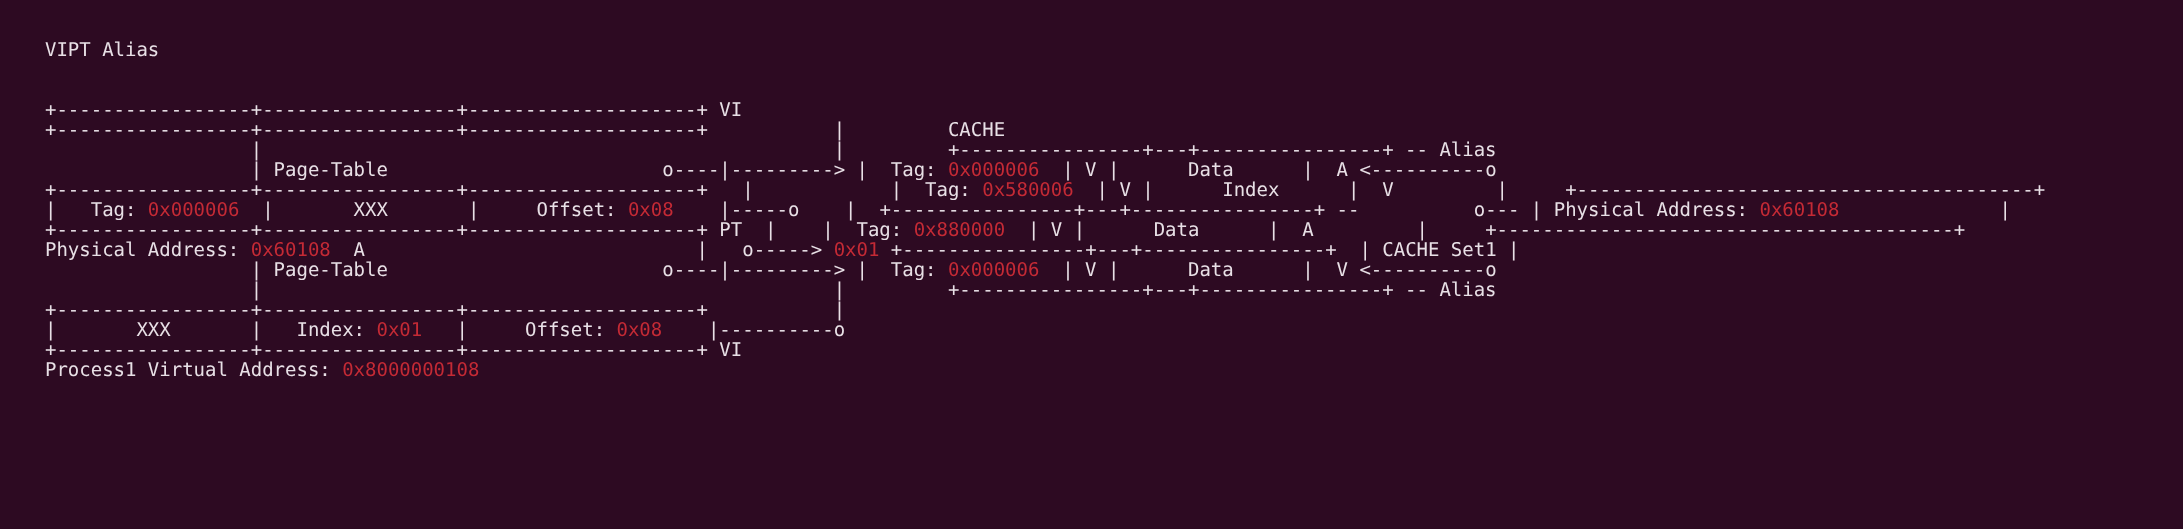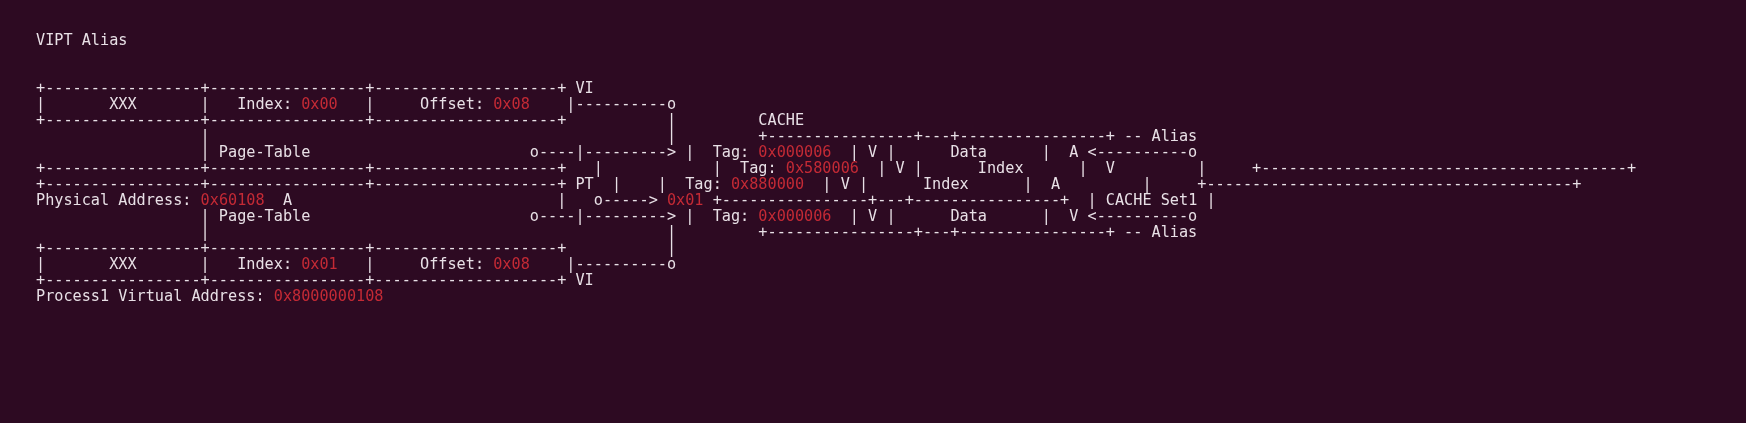--- a/index.html
+++ b/index.html
@@ -43,26 +43,26 @@
 </head>
 <body>
 
 <div id="terminal">
   <div class="pad-top"></div>
   <div id="ascii-canvas">
       <div class="line"><span class="w">VIPT Alias</span></div>
       <div class="line blank"></div>
       <div class="line blank"></div>
       <div class="line"><span class="w">+-----------------+-----------------+--------------------+ VI</span></div>
-      <div class="line"><span class="w">|       XXX       |   Index: </span><span class="r">0x00</span><span class="w">   |     Offset: </span><span class="r">0x08</span><span class="w">    |----------o</span></div>
       <div class="line"><span class="w">+-----------------+-----------------+--------------------+           |         CACHE</span></div>
       <div class="line"><span class="w">                  |                                                  |         +----------------+---+----------------+ -- Alias</span></div>
       <div class="line"><span class="w">                  | Page-Table                        o----|---------&gt; |  Tag: </span><span class="r">0x000006</span><span class="w">  | V |      Data      |  A &lt;----------o</span></div>
       <div class="line"><span class="w">+-----------------+-----------------+--------------------+   |            |  Tag: </span><span class="r">0x580006</span><span class="w">  | V |      Index      |  V         |     +----------------------------------------+</span></div>
-      <div class="line"><span class="w">+-----------------+-----------------+--------------------+ PT  |    |  Tag: </span><span class="r">0x880000</span><span class="w">  | V |      Index      |  A         |     +----------------------------------------+</span></div>
+      <div class="line"><span class="w">|   Tag: </span><span class="r">0x000006</span><span class="w">  |       XXX       |     Offset: </span><span class="r">0x08</span><span class="w">    |-----o    |  +----------------+---+----------------+ --          o--- | Physical Address: </span><span class="r">0x60108</span><span class="w">              |</span></div>
+      <div class="line"><span class="w">+-----------------+-----------------+--------------------+ PT  |    |  Tag: </span><span class="r">0x880000</span><span class="w">  | V |      Data      |  A         |     +----------------------------------------+</span></div>
       <div class="line"><span class="w">Physical Address: </span><span class="r">0x60108</span><span class="w">  A                             |   o-----&gt; </span><span class="r">0x01</span><span class="w"> +----------------+---+----------------+  | CACHE Set1 |</span></div>
       <div class="line"><span class="w">                  | Page-Table                        o----|---------&gt; |  Tag: </span><span class="r">0x000006</span><span class="w">  | V |      Data      |  V &lt;----------o</span></div>
       <div class="line"><span class="w">                  |                                                  |         +----------------+---+----------------+ -- Alias</span></div>
       <div class="line"><span class="w">+-----------------+-----------------+--------------------+           |</span></div>
       <div class="line"><span class="w">|       XXX       |   Index: </span><span class="r">0x01</span><span class="w">   |     Offset: </span><span class="r">0x08</span><span class="w">    |----------o</span></div>
       <div class="line"><span class="w">+-----------------+-----------------+--------------------+ VI</span></div>
       <div class="line"><span class="w">Process1 Virtual Address: </span><span class="r">0x8000000108</span></div>
     </div>
 </div>
 

